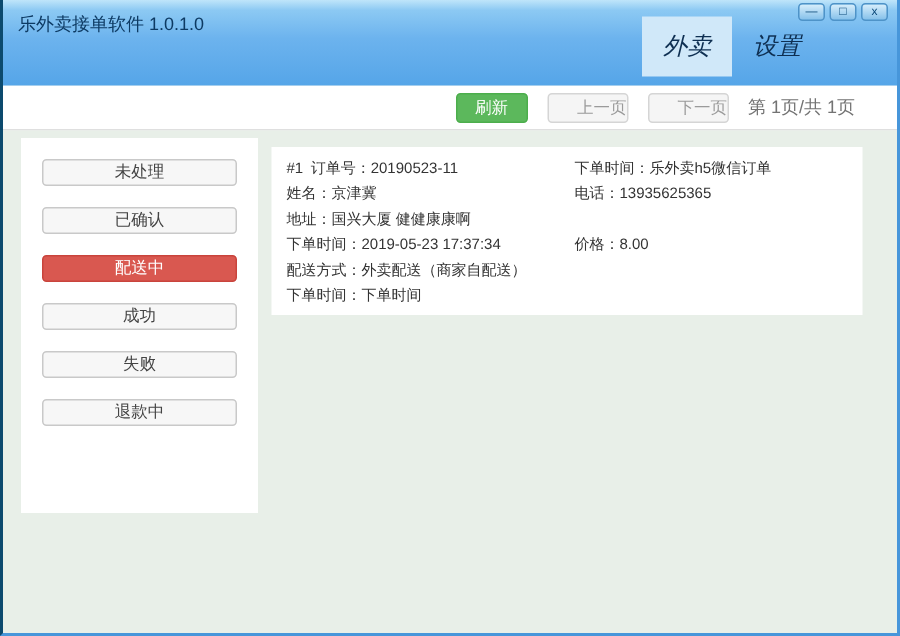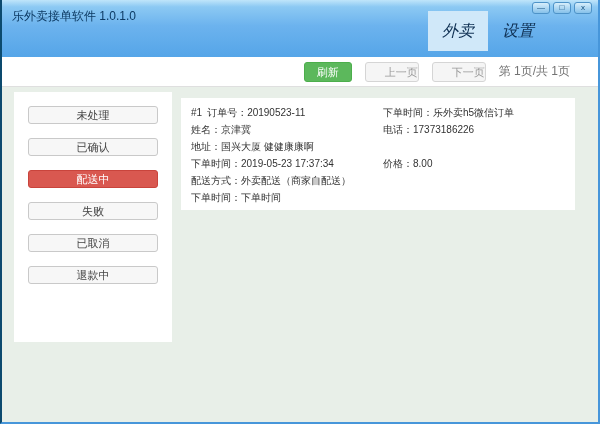--- a/index.html
+++ b/index.html
@@ -91,33 +91,33 @@
     <div class="btn btn-page">下一页</div>
     <span class="page-info">第 1页/共 1页</span>
   </div>
 
   <div class="content">
 
     <div class="sidebar">
       <div class="sb-btn">未处理</div>
       <div class="sb-btn">已确认</div>
       <div class="sb-btn active">配送中</div>
+      <div class="sb-btn">成功</div>
       <div class="sb-btn">失败</div>
-      <div class="sb-btn">已取消</div>
       <div class="sb-btn">退款中</div>
     </div>
 
     <div class="order-panel">
       <div class="order-row">
         <span class="cell-left"><span class="order-index">#1</span><span>订单号：</span><span>20190523-11</span></span>
         <span class="cell-right"><span>下单时间：</span><span>乐外卖h5微信订单</span></span>
       </div>
       <div class="order-row">
         <span class="cell-left"><span>姓名：</span><span>京津冀</span></span>
-        <span class="cell-right"><span>电话：</span><span>17373186226</span></span>
+        <span class="cell-right"><span>电话：</span><span>13935625365</span></span>
       </div>
       <div class="order-row">
         <span class="cell-left"><span>地址：</span><span>国兴大厦 健健康康啊</span></span>
       </div>
       <div class="order-row">
         <span class="cell-left"><span>下单时间：</span><span>2019-05-23 17:37:34</span></span>
         <span class="cell-right"><span>价格：</span><span>8.00</span></span>
       </div>
       <div class="order-row">
         <span class="cell-left"><span>配送方式：</span><span>外卖配送（商家自配送）</span></span>

